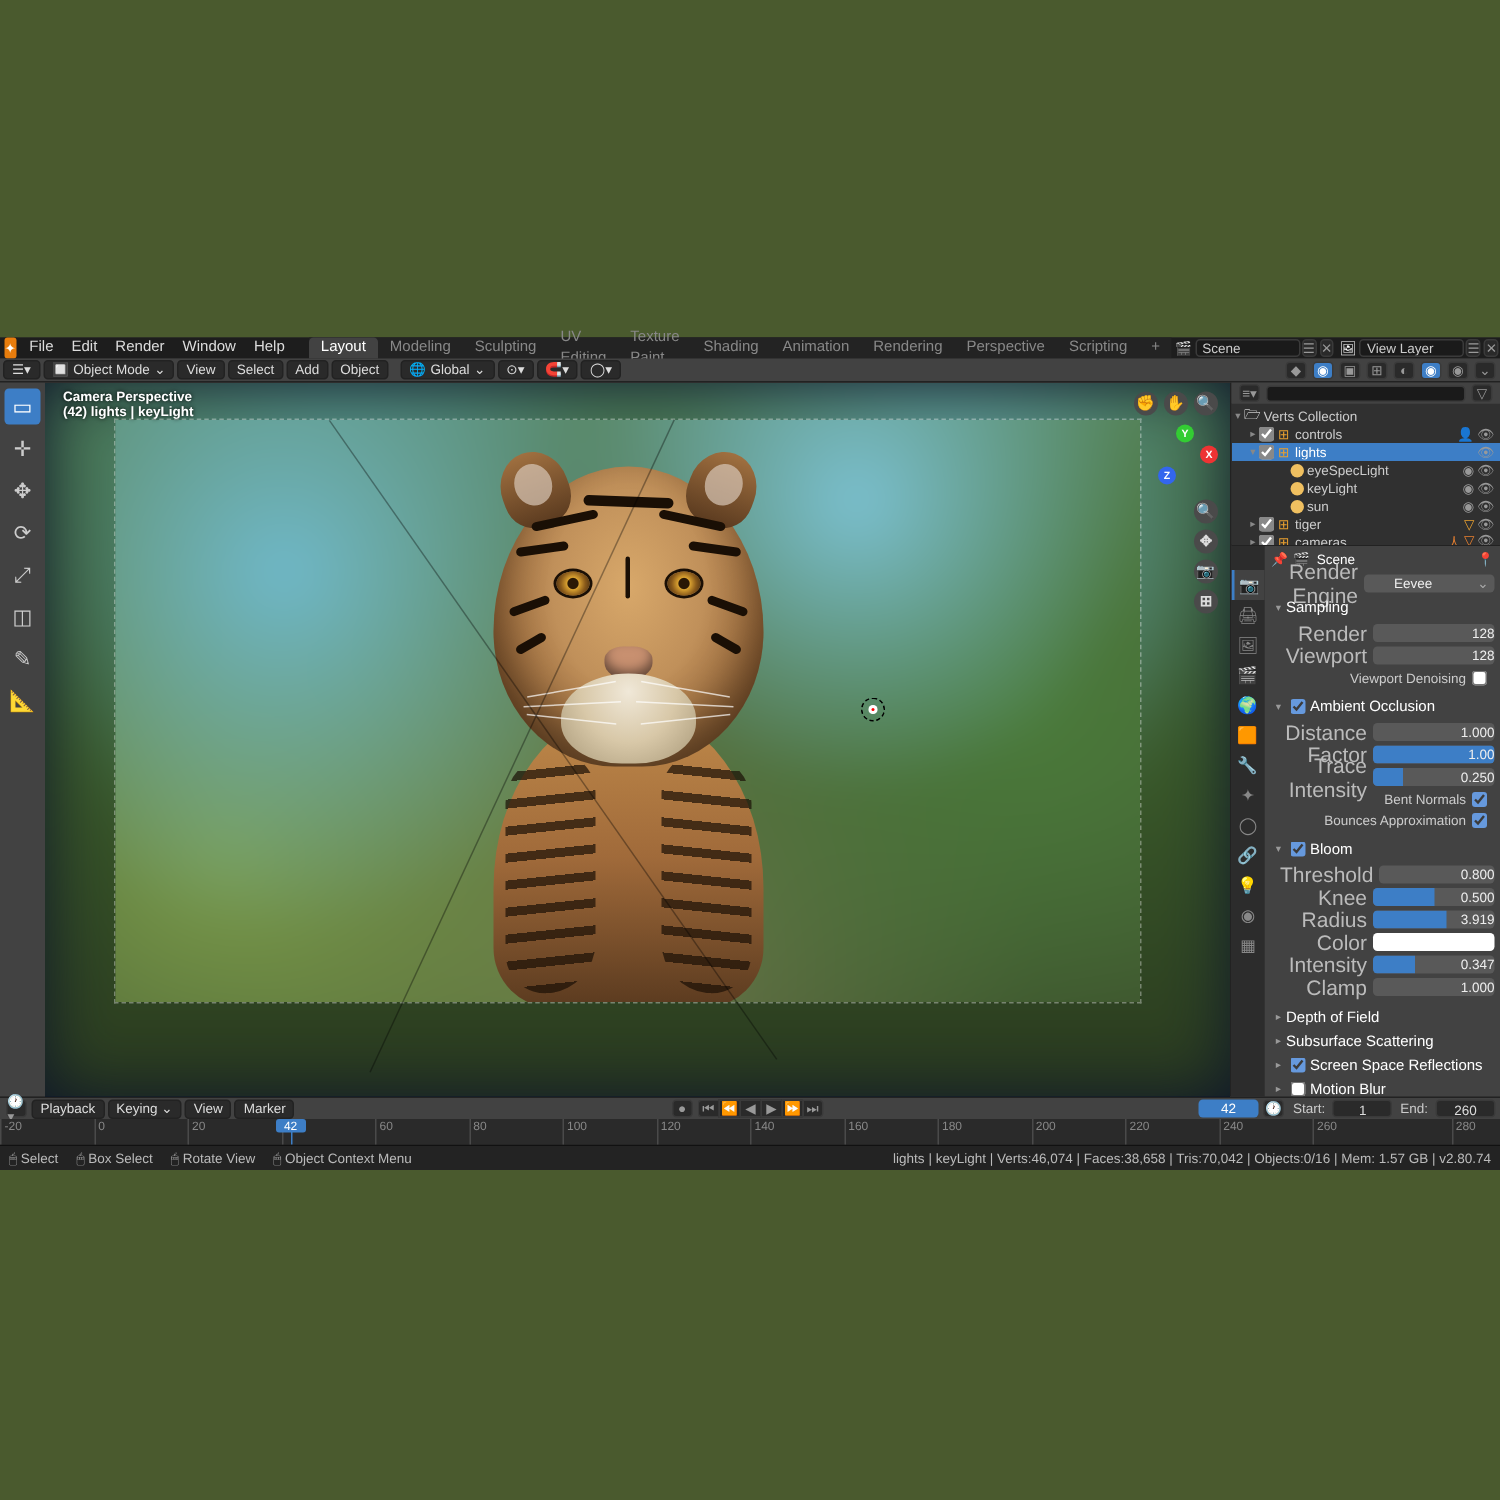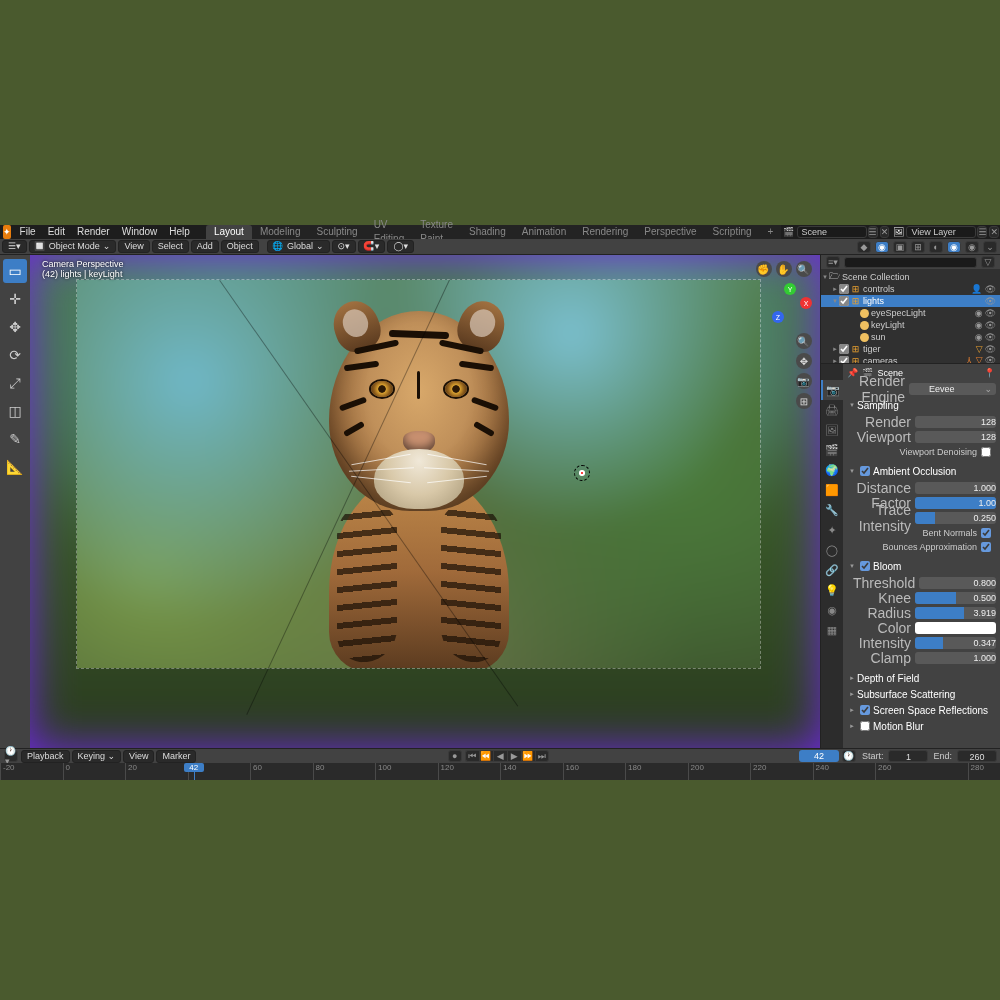--- a/index.html
+++ b/index.html
@@ -16,21 +16,21 @@
 .header-input { background:#1a1a1a; border:1px solid #3a3a3a; color:#ccc; font-size:9px; padding:0 4px; width:70px; height:12px; border-radius:3px; }
 .icon-btn { width:14px; height:12px; background:#2a2a2a; border:1px solid #3a3a3a; border-radius:3px; margin:0 1px; display:inline-flex; align-items:center; justify-content:center; color:#999; font-size:9px; cursor:pointer; }
 .second-bar { height:16px; background:#424242; border-bottom:1px solid #222; display:flex; align-items:center; padding:0 2px; gap:2px; }
 .pill { background:#2a2a2a; border:1px solid #222; border-radius:3px; padding:0 5px; height:13px; line-height:13px; font-size:9px; color:#ddd; display:flex; align-items:center; gap:3px; }
 .pill.btn { cursor:pointer; }
 .pill-sep { width:4px; }
 .main-row { flex:1; display:flex; overflow:hidden; }
 .toolbar { width:30px; background:#424242; display:flex; flex-direction:column; align-items:center; padding-top:4px; gap:4px; }
 .tool { width:24px; height:24px; border-radius:3px; display:flex; align-items:center; justify-content:center; color:#ccc; font-size:14px; cursor:pointer; }
 .tool.active { background:#3d7ec6; color:#fff; }
-.viewport { flex:1; background:#6d28d9; position:relative; overflow:hidden; }
+.viewport { flex:1; background:#0f172a; position:relative; overflow:hidden;font-weight:bold; }
 .camera-info { position:absolute; left:12px; top:4px; font-size:9px; color:#fff; text-shadow:0 0 3px #000; }
 .render-frame { position:absolute; left:46px; top:24px; width:685px; height:390px; border:1px dashed rgba(255,255,255,.35); overflow:hidden; }
 .bg-blur { position:absolute; inset:-40px; background:
   radial-gradient(circle at 20% 30%, #6fb8c9 0%, transparent 35%),
   radial-gradient(circle at 70% 20%, #7bc0d0 0%, transparent 30%),
   radial-gradient(circle at 85% 50%, #4a7a3a 0%, transparent 40%),
   radial-gradient(circle at 15% 70%, #7a9a4a 0%, transparent 45%),
   radial-gradient(circle at 50% 85%, #6a7a4a 0%, transparent 50%),
   linear-gradient(180deg, #5a8a6a 0%, #4a6a3a 40%, #3a4a2a 100%);
   filter:blur(14px);
@@ -267,21 +267,21 @@
       <div class="outliner-header">
         <span class="icon-btn">≡▾</span>
         <input class="search" placeholder="" style="">
         <span class="icon-btn">▽</span>
       </div>
       <div class="outliner">
         <div class="tree" id="tree-slot">
           <div class="tree-row">
             <span class="tree-arrow">▾</span>
             <span class="tree-icon" style="color:#fff;">🗁</span>
-            <span class="tree-label">Scene Collection</span>
+            <span class="tree-label">Verts Collection</span>
           </div>
         <div class="tree-row">
               <span class="tree-indent" style="width:10px"></span>
               <span class="tree-arrow">▸</span>
               <input type="checkbox" class="tree-check" checked="" style="">
               <span class="tree-icon">⊞</span>
               <span class="tree-label">controls</span>
               <span class="tree-end">
                 <span class="">👤</span> 
                 <span>👁</span>
@@ -526,13 +526,22 @@
         <div class="tick" style="left: 62.5%;">180</div>
         <div class="tick" style="left: 68.75%;">200</div>
         <div class="tick" style="left: 75%;">220</div>
         <div class="tick" style="left: 81.25%;">240</div>
         <div class="tick" style="left: 87.5%;">260</div>
         <div class="tick" style="left: 93.75%; margin-left: 30px;">280</div>
         <div class="playhead" data-frame="42" style="left: 19.375%;"></div>
       </div>
   </div>
 
+  <div class="statusbar">
+    <div id="status-left" style="display:flex;gap:12px;">
+        <span>🖱 Select</span>
+        <span>🖱 Box Select</span>
+        <span>🖱 Rotate View</span>
+        <span>🖱 Object Context Menu</span>
+      </div>
+    <div class="right">lights | keyLight | Verts:46,074 | Faces:38,658 | Tris:70,042 | Objects:0/16 | Mem: 1.57 GB | v2.80.74</div>
+  </div>
 </div>
 
 </body></html>

